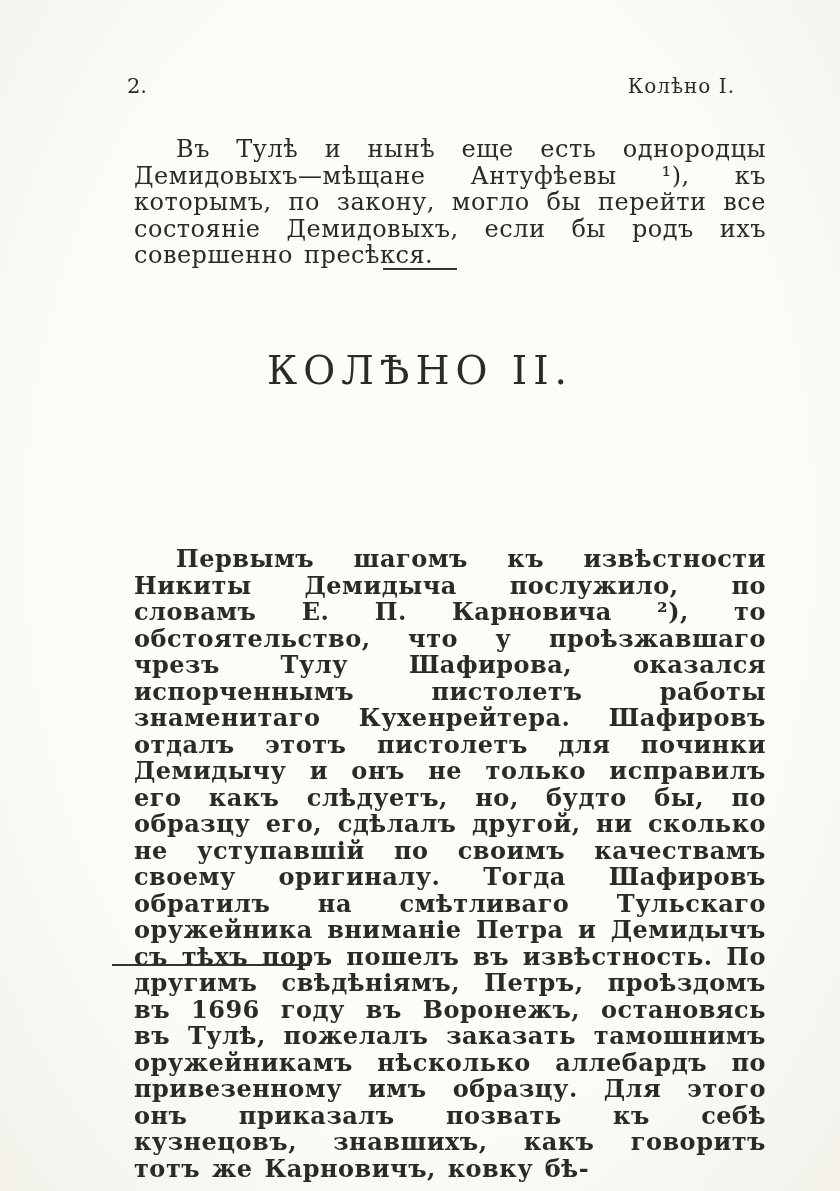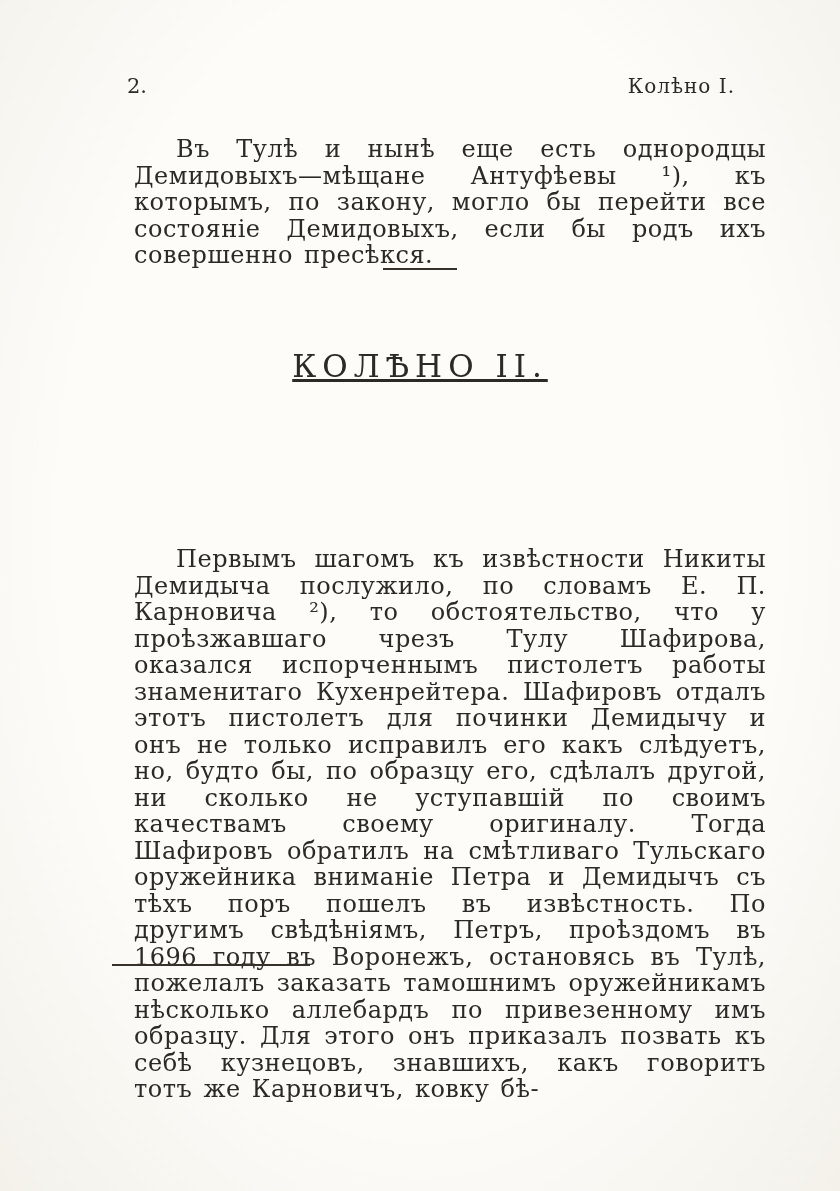--- a/index.html
+++ b/index.html
@@ -56,31 +56,30 @@
     transform: translateX(-50%);
     width: 74px;
     border-top: 2.5px solid #35322e;
   }
   .section-heading {
     position: absolute;
     top: 348px;
     left: 0;
     width: 100%;
     text-align: center;
-    font-size: 31px;
+    font-size: 39px;
     letter-spacing: 6px;
     margin: 0;
     font-weight: normal;
-    text-decoration: underline;
   }
   .nikita-par { top: 428px; }
   .nikita-par .lead-italic {
     font-style: italic;
   }
-  .karnovich-par { top: 534px; }
+  .karnovich-par { top: 534px; font-weight: bold; }
   .footnote-rule {
     position: absolute;
     top: 964px;
     left: 112px;
     width: 198px;
     border-top: 2.5px solid #35322e;
   }
   .footnotes {
     position: absolute;
     top: 994px;

